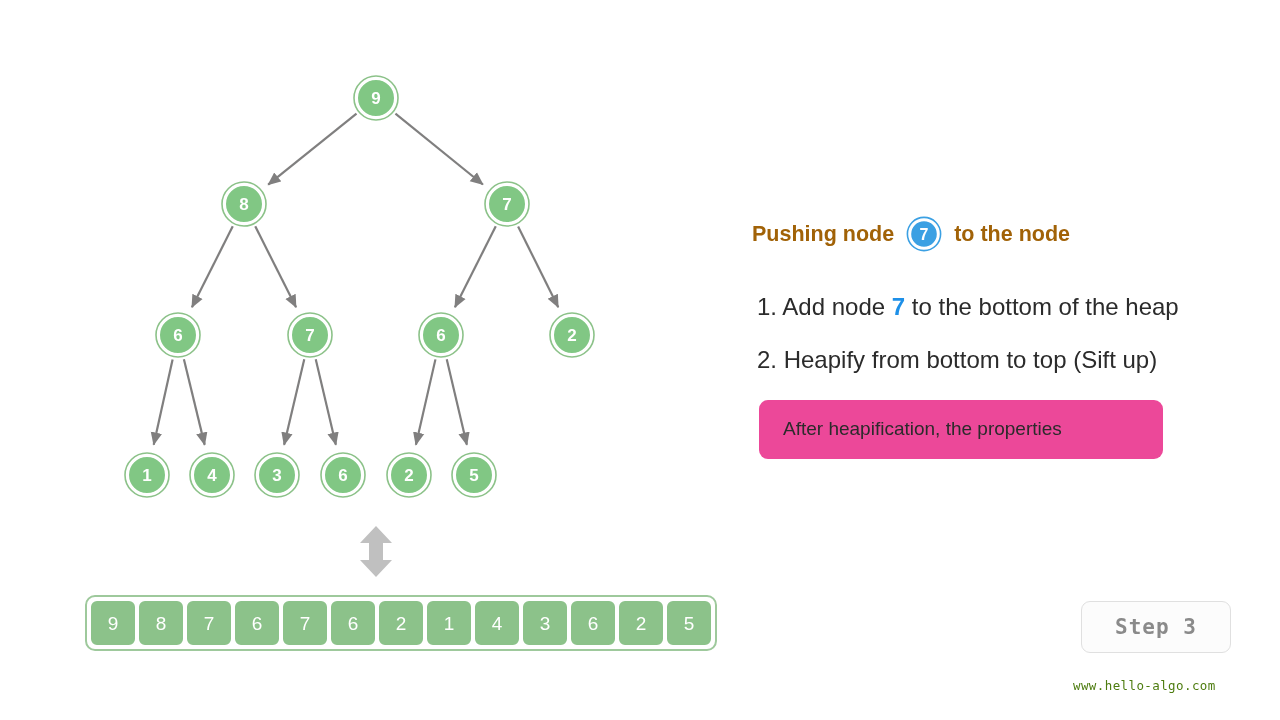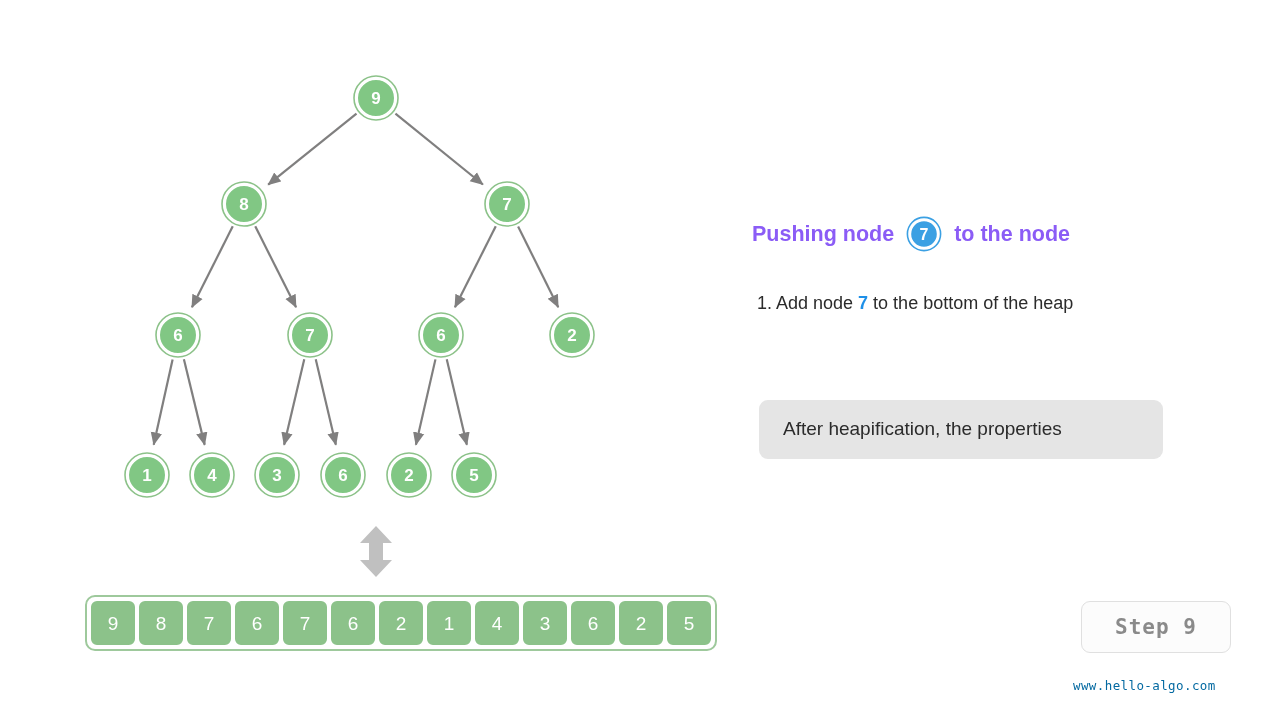--- a/index.html
+++ b/index.html
@@ -84,60 +84,60 @@
     top: 0;
     width: 520px;
     height: 720px;
   }
   #headline {
     position: absolute;
     left: 0;
     top: 216px;
     font-size: 21.5px;
     font-weight: bold;
-    color: #8b5cf6;
+    color: #a16207;
     white-space: nowrap;
     display: flex;
     align-items: center;
   }
   #headline .hl-text { letter-spacing: 0; }
   #badge-wrap {
     display: inline-flex;
     align-items: center;
     justify-content: center;
     width: 36px;
     height: 36px;
     margin: 0 12px;
     position: relative;
     top: 0px;
   }
   #badge-wrap svg { display: block; }
 
   .step-line {
     position: absolute;
     left: 5px;
-    font-size: 18px;
+    font-size: 24px;
     font-weight: normal;
     color: #2b2b2b;
     white-space: nowrap;
   }
   #step-1 { top: 293px; }
   #step-2 { top: 346px; }
   .accent-num {
     color: #1e90e8;
     font-weight: bold;
   }
 
   #note-box {
     position: absolute;
     left: 7px;
     top: 400px;
     width: 404px;
     box-sizing: border-box;
-    background: #e5e5e5;
+    background: #ec4899;
     border-radius: 9px;
     padding: 14px 22px 16px 24px;
     font-size: 19px;
     line-height: 29px;
     color: #2b2b2b;
   }
 
   #step-badge {
     position: absolute;
     left: 1081px;
@@ -156,21 +156,21 @@
     font-weight: bold;
     color: #8a8a8a;
     letter-spacing: 1px;
   }
   #watermark {
     position: absolute;
     left: 1073px;
     top: 678px;
     font-family: "DejaVu Sans Mono", monospace;
     font-size: 12.5px;
-    color: #0369a1;
+    color: #4d7c0f;
     letter-spacing: 0.4px;
   }
 </style>
 </head>
 <body>
 
 <div id="diagram-panel">
 
   <svg id="tree-svg" viewBox="0 0 740 520" width="740" height="520">
     <defs>
@@ -339,23 +339,26 @@
         <text x="18" y="18" text-anchor="middle" dominant-baseline="central" font-family="Liberation Sans, sans-serif" font-size="16" font-weight="600" fill="#ffffff">7</text>
       </svg>
     </span>
     <span class="hl-text">to the node</span>
   </div>
 
   <div class="step-line" id="step-1">
     <span>1. Add node </span><span class="accent-num">7</span><span> to the bottom of the heap</span>
   </div>
 
+  <div class="step-line" id="step-2">
+    <span>2. Heapify from bottom to top (Sift up)</span>
+  </div>
 
   <div id="note-box">
     <div>After heapification, the properties</div>
   </div>
 </div>
 
 <div id="step-badge">
-  <span>Step  9</span>
+  <span>Step  3</span>
 </div>
 
 <div id="watermark">www.hello-algo.com</div>
 
 </body></html>

